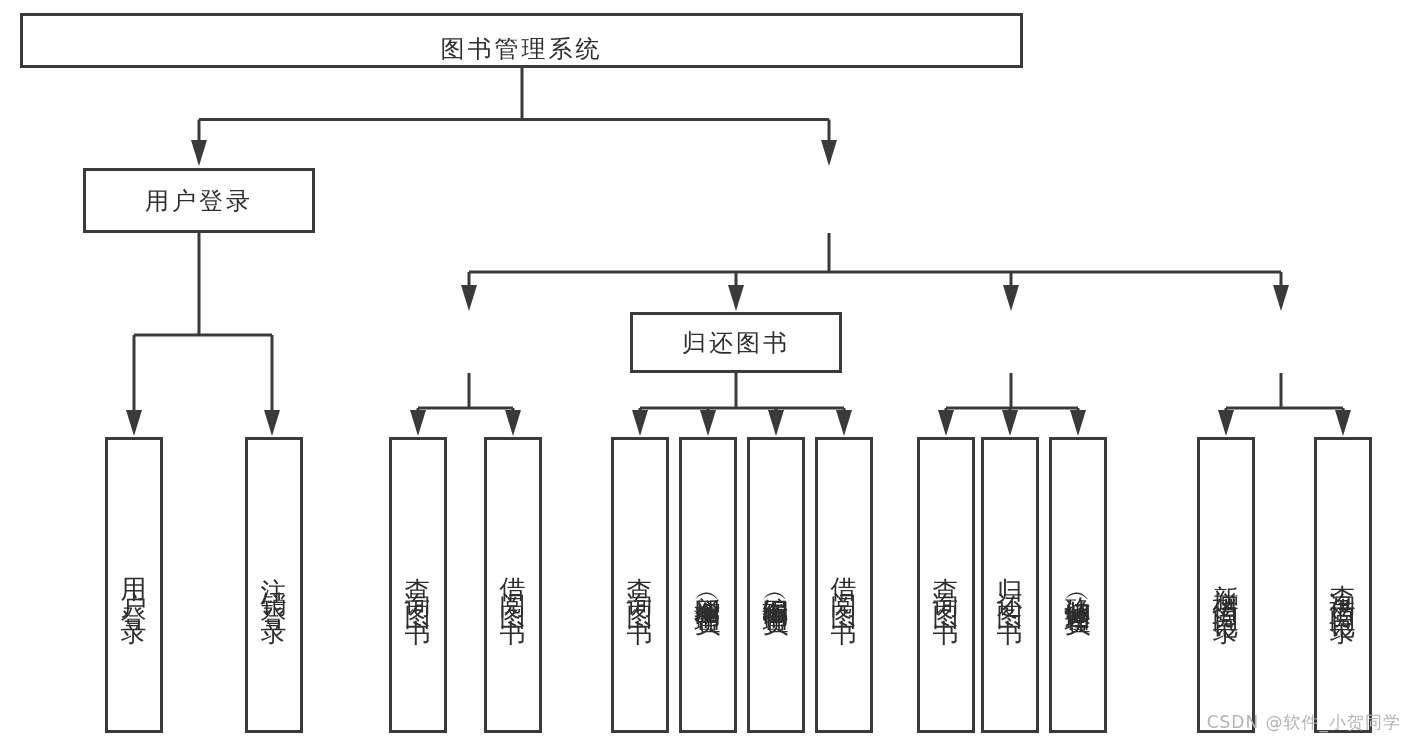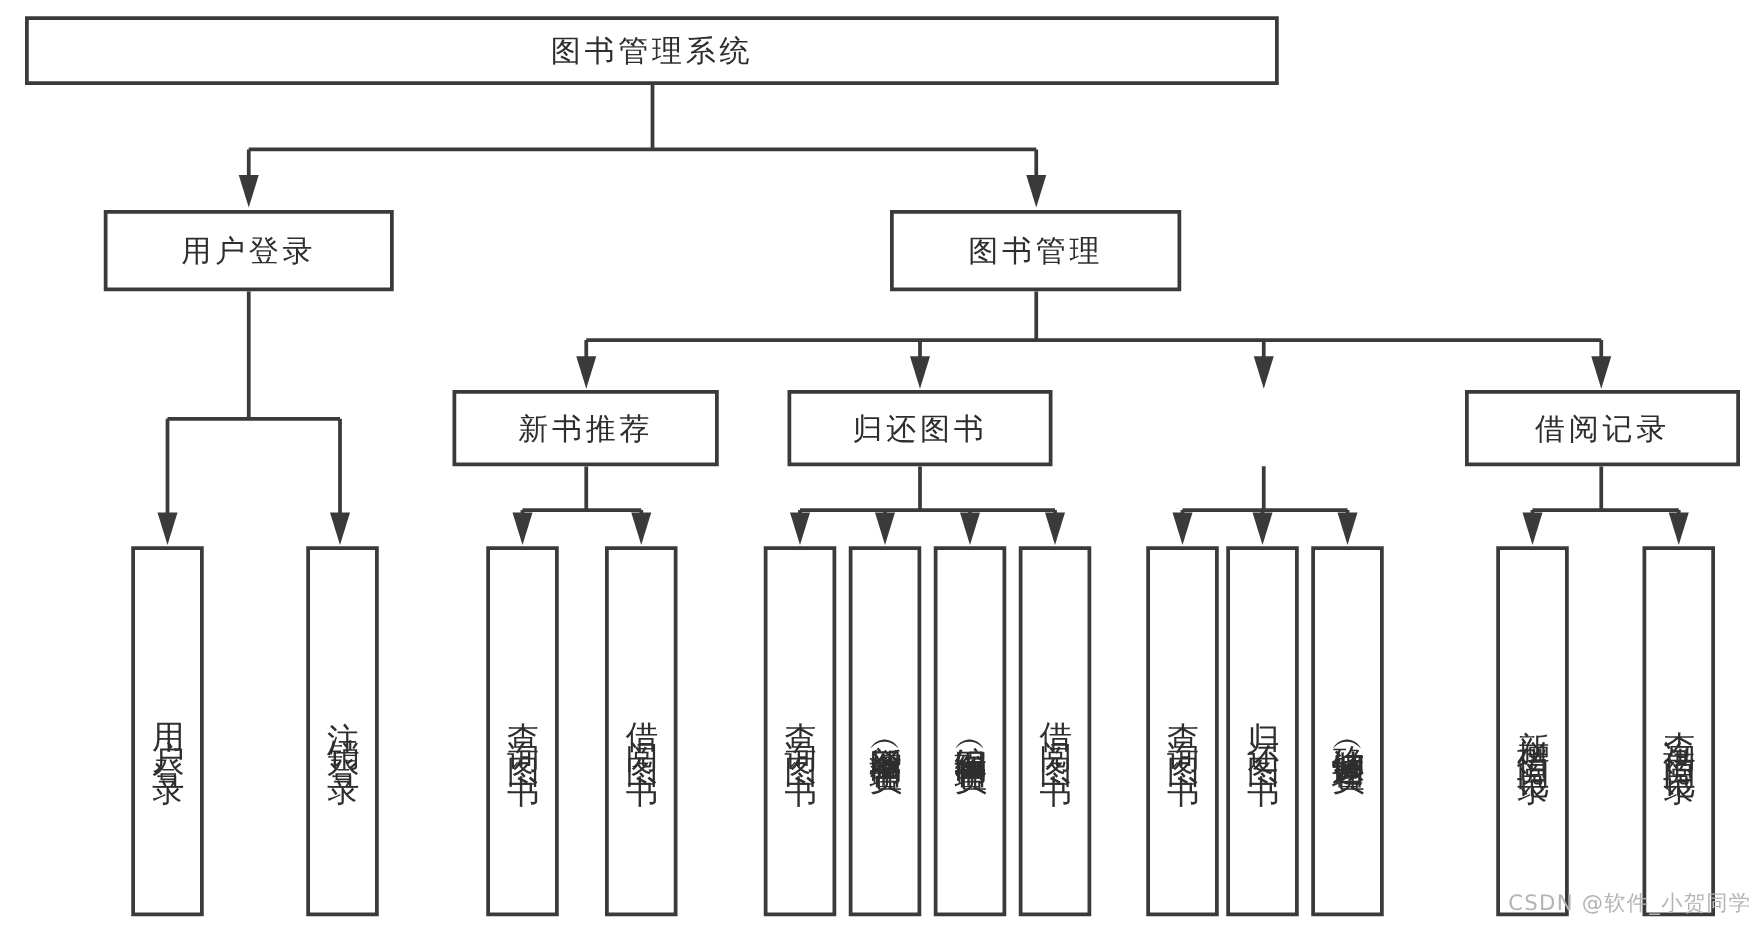--- a/index.html
+++ b/index.html
@@ -34,21 +34,21 @@
   #watermark {
     position:absolute;
     right:4px; top:711px;
     font-size:17px;
     letter-spacing:1px;
     color:#b4b4b4;
     z-index:3;
     white-space:nowrap;
   }
   
-  #n-root   { left:20px;  top:13px;  width:1003px; height:55px; }
+  #n-root   { left:20px;  top:13px;  width:1003px; height:55px;align-items:flex-end; }
   #n-login  { left:83px;  top:168px; width:232px;  height:65px; }
   #n-mgmt   { left:712px; top:168px; width:233px;  height:65px; }
   #n-newrec { left:362px; top:312px; width:213px;  height:61px; }
   #n-borrow { left:630px; top:312px; width:212px;  height:61px; }
   #n-current{ left:903px; top:312px; width:215px;  height:61px; }
   #n-records{ left:1172px;top:312px; width:220px;  height:61px; }
   #lf-ul1 { left:105px; }  #lf-ul2 { left:245px; }
   #lf-nb1 { left:389px; }  #lf-nb2 { left:484px; }
   #lf-bb1 { left:611px; }  #lf-bb2 { left:679px; }
   #lf-bb3 { left:747px; }  #lf-bb4 { left:815px; }
@@ -100,32 +100,23 @@
     </g>
   </svg>
 
   <div class="box" id="n-root">
     <span class="hlabel">图书管理系统</span>
   </div>
 
   <div class="box" id="n-login">
     <span class="hlabel">用户登录</span>
   </div>
-  <div class="box" id="n-mgmt">
-    <span class="hlabel">图书管理</span>
-  </div>
 
-  <div class="box" id="n-newrec">
-    <span class="hlabel">新书推荐</span>
-  </div>
   <div class="box" id="n-borrow">
     <span class="hlabel">归还图书</span>
-  </div>
-  <div class="box" id="n-records">
-    <span class="hlabel">借阅记录</span>
   </div>
 
   <div class="box leaf" id="lf-ul1">
     <span class="vtext" style="letter-spacing: 14px;">用户登录</span>
   </div>
   <div class="box leaf" id="lf-ul2">
     <span class="vtext" style="letter-spacing: 14px;">注销登录</span>
   </div>
 
   <div class="box leaf" id="lf-nb1">

